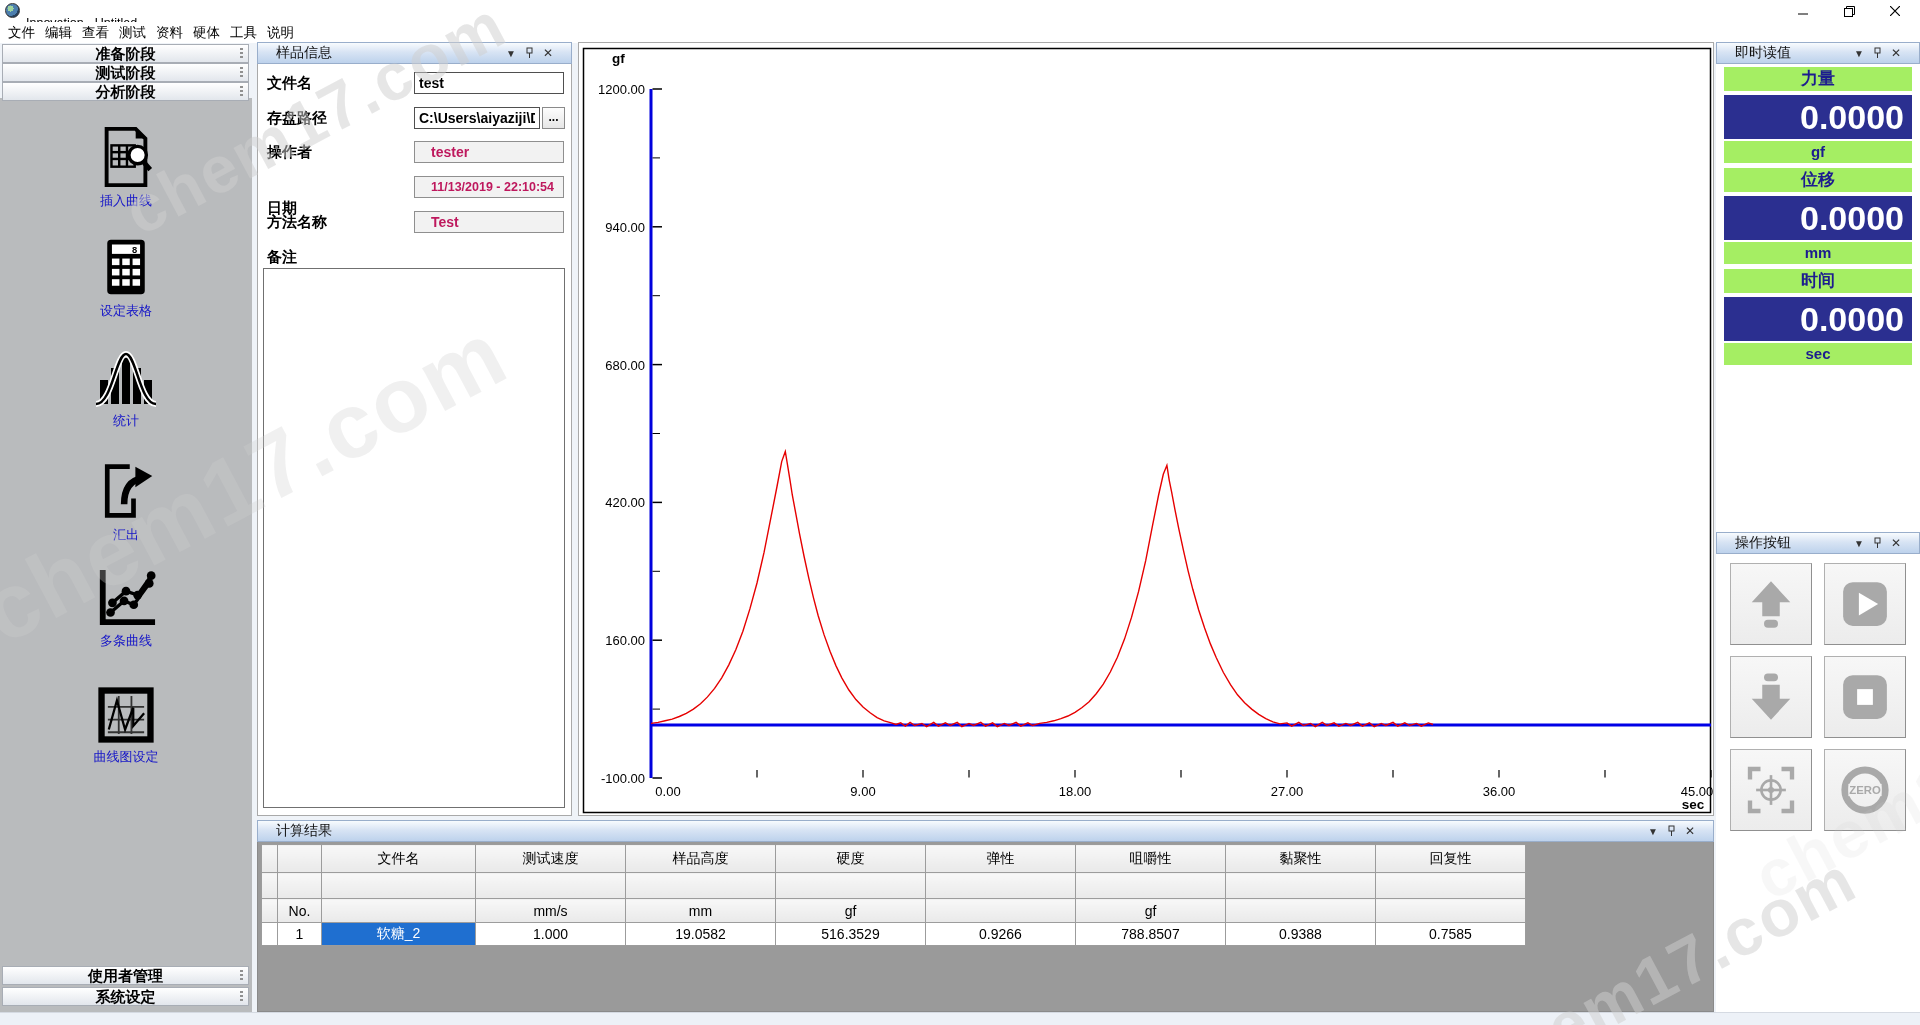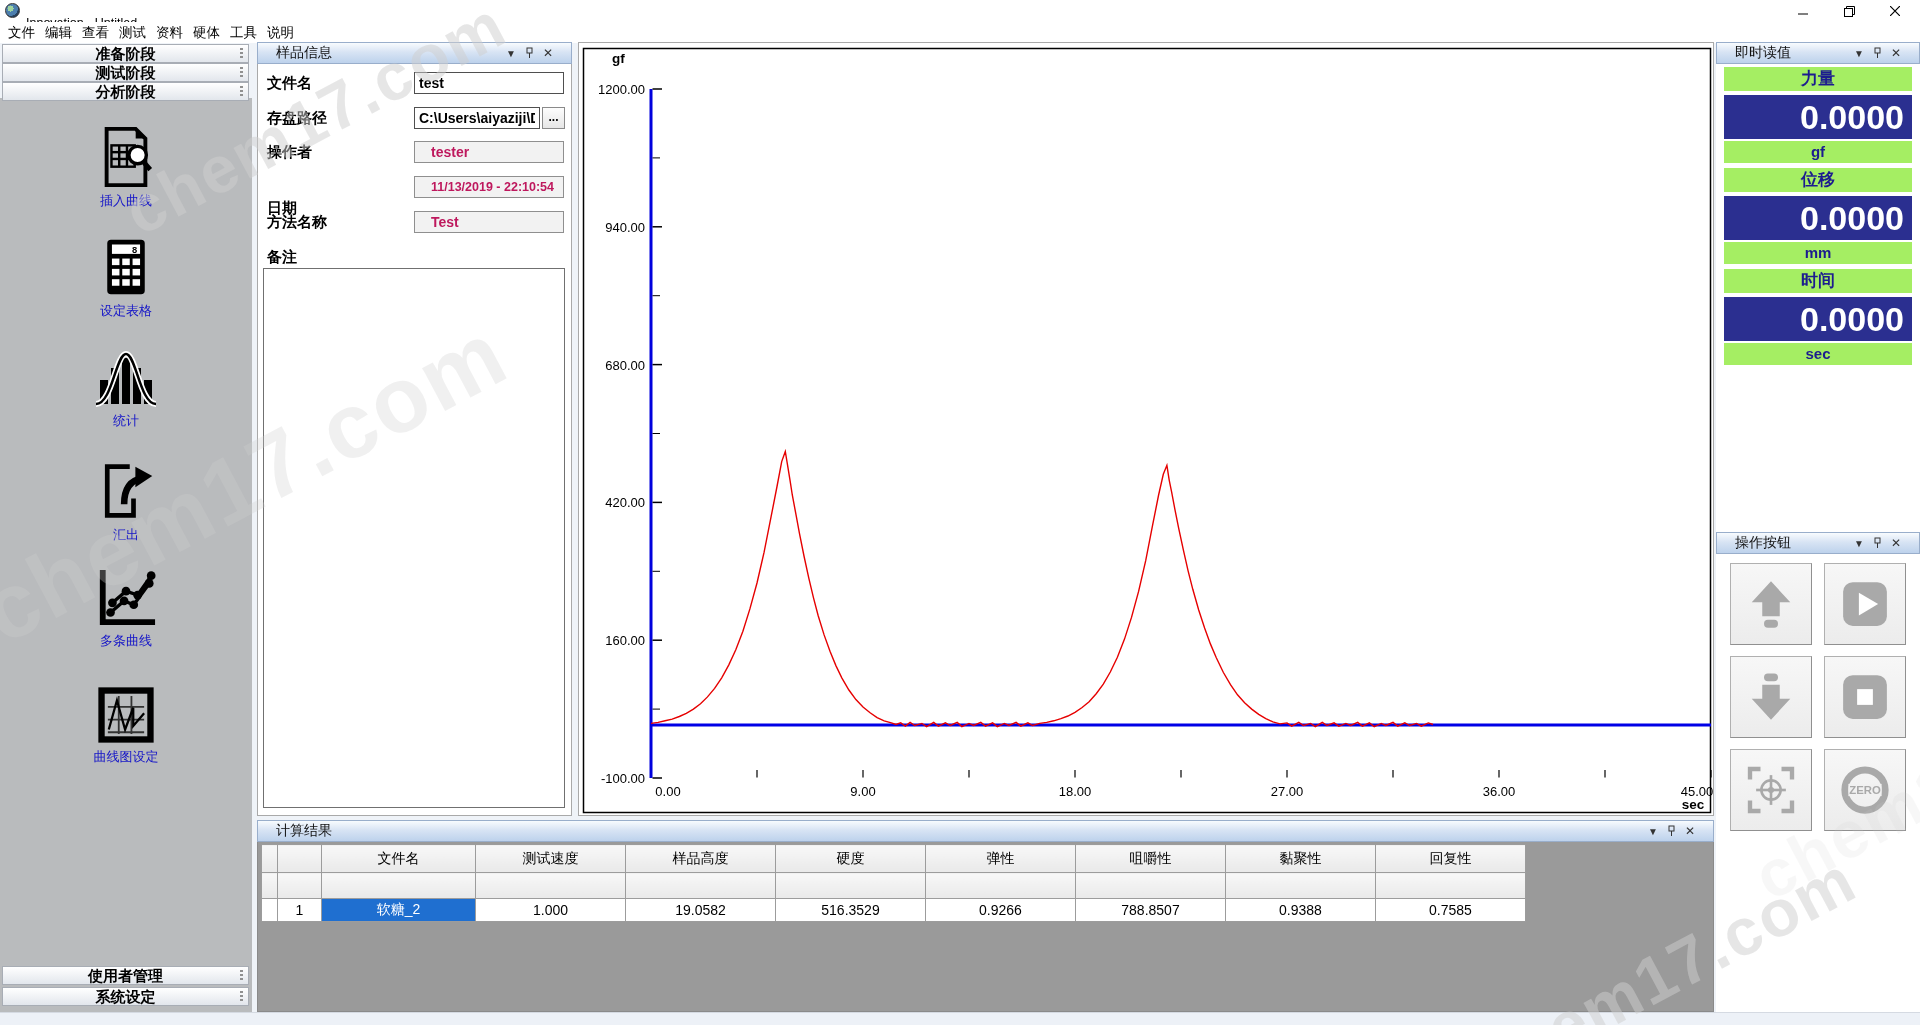--- a/index.html
+++ b/index.html
@@ -418,20 +418,32 @@
             <td class="hcell"></td>
             <td class="hcell"></td>
             <td class="hcell"></td>
             <td class="hcell"></td>
         <td class="hcell"></td>
             <td class="hcell"></td>
             <td class="hcell"></td>
             <td class="hcell"></td>
             <td class="hcell"></td>
       </tr>
+      <tr style="height:24px">
+        <td class="hcell"></td>
+        <td class="hcell">No.</td>
+        <td class="hcell"></td>
+        <td class="hcell">mm/s</td>
+        <td class="hcell">mm</td>
+        <td class="hcell">gf</td>
+        <td class="hcell"></td>
+        <td class="hcell">gf</td>
+        <td class="hcell"></td>
+        <td class="hcell"></td>
+      </tr>
       <tr style="height:23px">
         <td class="wcell"></td>
         <td class="wcell">1</td>
         <td class="sel">软糖_2</td>
         <td class="wcell">1.000</td>
         <td class="wcell">19.0582</td>
         <td class="wcell">516.3529</td>
         <td class="wcell">0.9266</td>
         <td class="wcell">788.8507</td>
         <td class="wcell">0.9388</td>

